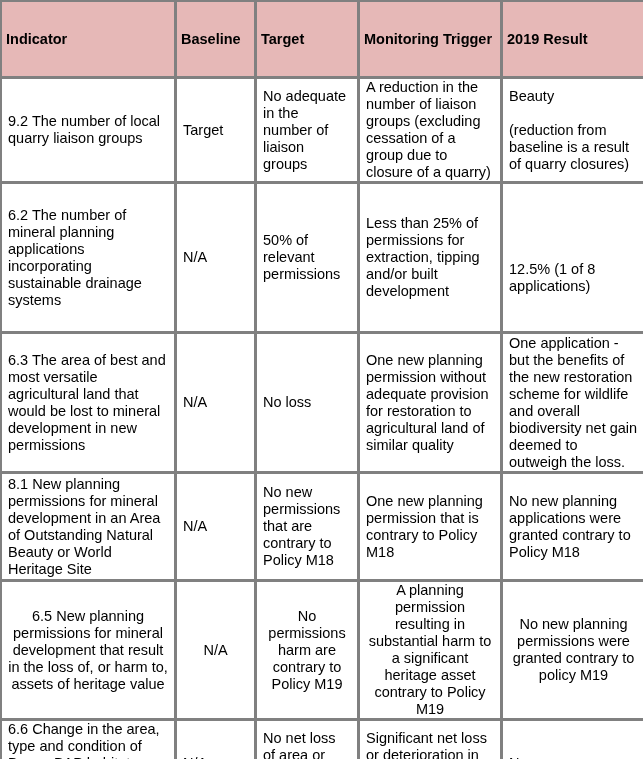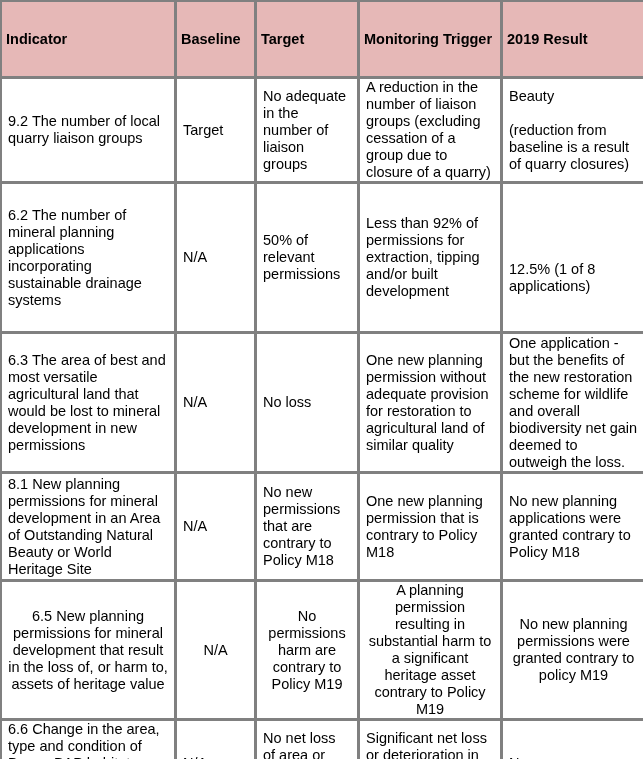--- a/index.html
+++ b/index.html
@@ -77,21 +77,21 @@
       <td class="res-green">
         <span class="blk">Beauty</span>
         <span class="gap"></span>
         <span class="blk">(reduction from baseline is a result of quarry closures)</span>
       </td>
     </tr>
     <tr class="r2">
       <td>6.2 The number of mineral planning applications incorporating sustainable drainage systems</td>
       <td>N/A</td>
       <td>50% of relevant permissions</td>
-      <td>Less than 92% of permissions for extraction, tipping and/or built development</td>
+      <td>Less than 25% of permissions for extraction, tipping and/or built development</td>
       <td class="res-red top" style="padding-top:40px">12.5% (1 of 8 applications)</td>
     </tr>
     <tr class="r3">
       <td>6.3 The area of best and most versatile agricultural land that would be lost to mineral development in new permissions</td>
       <td>N/A</td>
       <td>No loss</td>
       <td>One new planning permission without adequate provision for restoration to agricultural land of similar quality</td>
       <td class="res-amber">One application - but the benefits of the new restoration scheme for wildlife and overall biodiversity net gain deemed to outweigh the loss.</td>
     </tr>
     <tr class="r4">

